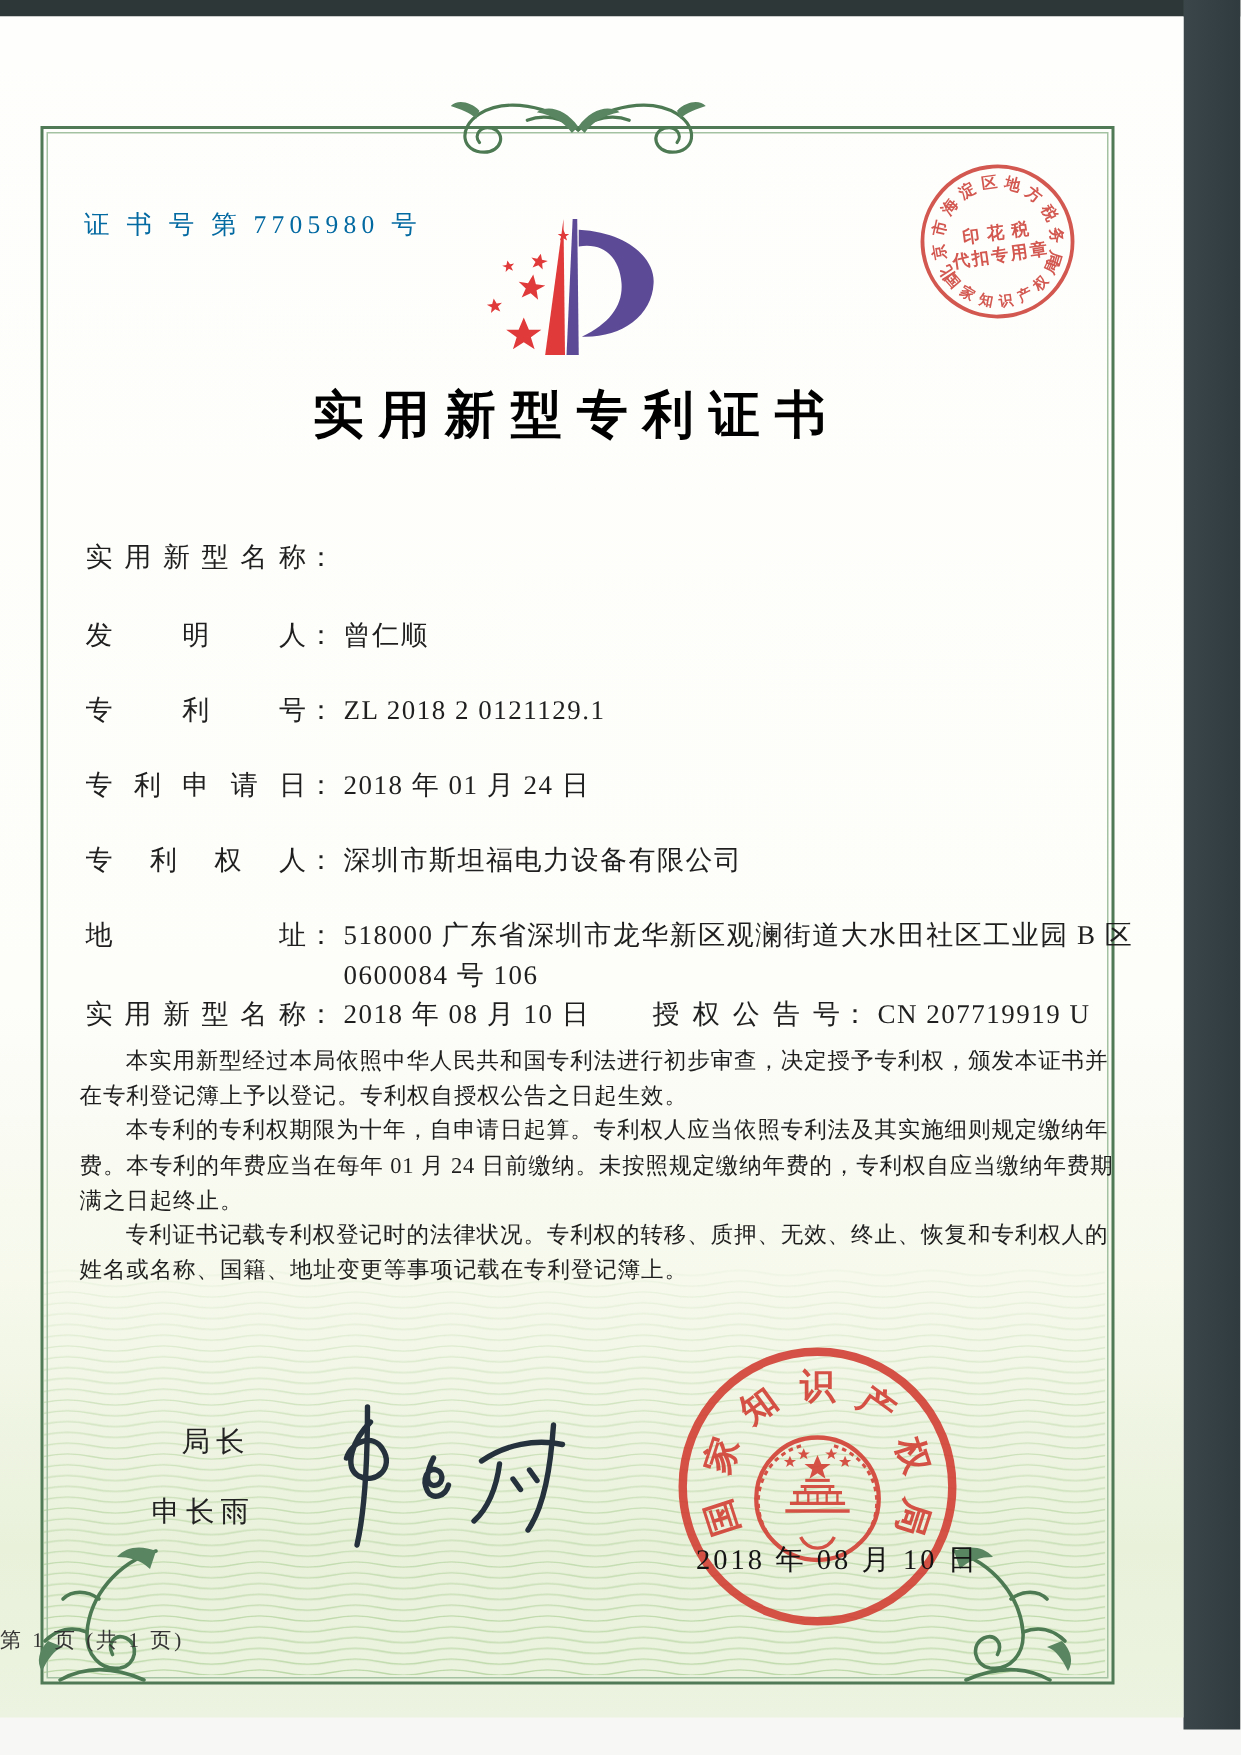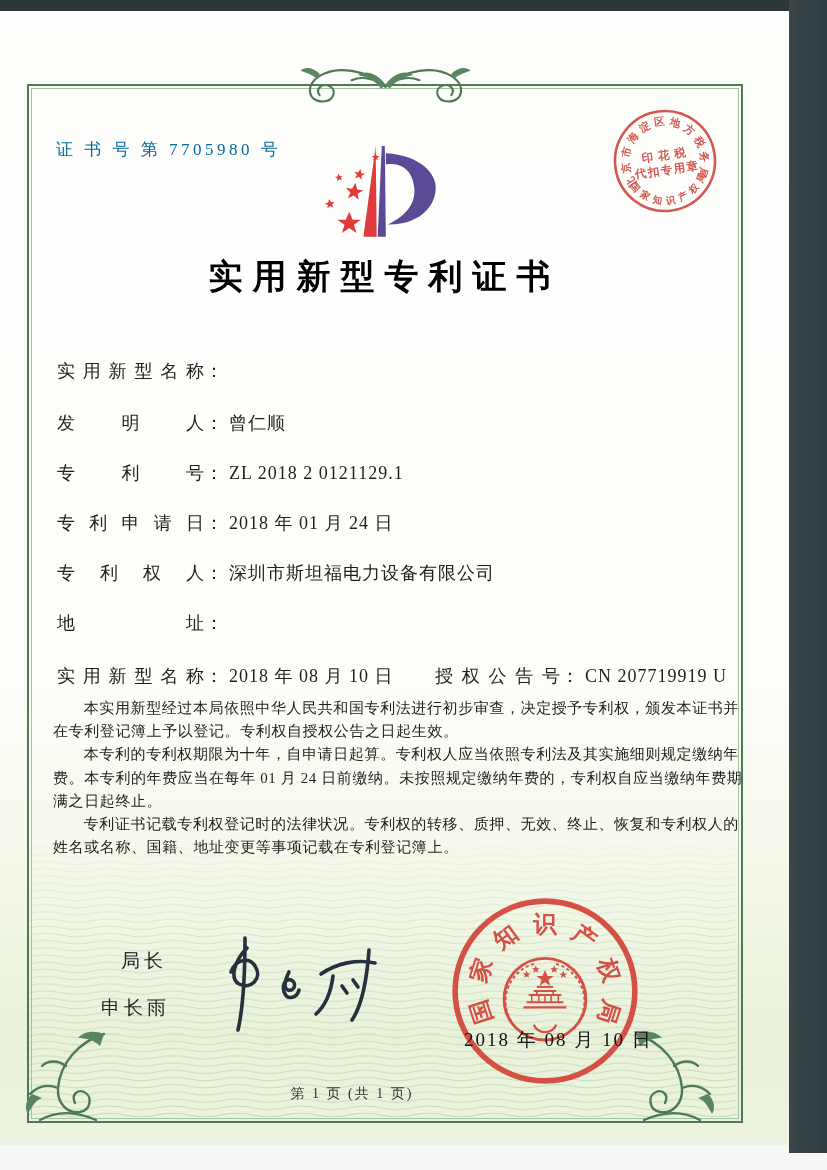--- a/index.html
+++ b/index.html
@@ -36,21 +36,21 @@
   .f-value{max-width:530px;}
   .paragraphs{position:absolute;left:53px;top:697px;width:690px;z-index:4;
     font-size:15px;line-height:23.2px;letter-spacing:0.6px;color:#1e1e1e;}
   .paragraphs p{margin:0;text-indent:2.05em;}
   .sig-title{position:absolute;left:101px;top:948px;font-size:19px;letter-spacing:4px;color:#222;z-index:4;margin-left:20px;}
   .sig-name{position:absolute;left:101px;top:995px;font-size:19px;letter-spacing:4px;color:#222;z-index:4;}
   .sig-hand{position:absolute;left:185px;top:928px;width:215px;height:115px;z-index:4;}
   .seal{position:absolute;left:448px;top:894px;width:194px;height:194px;z-index:5;}
   .seal-date{position:absolute;left:464px;top:1027px;font-size:19px;letter-spacing:2px;
     color:#141414;z-index:6;}
-  .footer{position:absolute;left:0;top:1085px;width:704px;text-align:center;
+  .footer{position:absolute;left:0;top:1085px;width:704px;text-align:left;
     font-size:14px;letter-spacing:2px;color:#333;z-index:4;}
   .tax-stamp{position:absolute;left:600px;top:96px;width:130px;height:130px;z-index:5;}
   svg text{font-family:"Liberation Serif","DejaVu Serif",serif;}
 </style>
 </head>
 <body>
 
 <div class="band-top"></div>
 <div class="band-right"></div>
 
@@ -158,20 +158,21 @@
   <span class="f-value">2018 年 01 月 24 日</span>
 </div>
 <div class="field-row" style="top:560px">
   <span class="f-label">专利权人</span>
     <span class="f-colon">：</span>
   <span class="f-value">深圳市斯坦福电力设备有限公司</span>
 </div>
 <div class="field-row" style="top:610px">
   <span class="f-label">地址</span>
     <span class="f-colon">：</span>
+  <span class="f-value">518000 广东省深圳市龙华新区观澜街道大水田社区工业园 B 区 0600084 号 106</span>
 </div>
 <div class="field-row" style="top:663px">
   <span class="f-label">实用新型名称</span>
     <span class="f-colon">：</span>
   <span class="f-value">2018 年 08 月 10 日</span>
 </div>
 <div class="field-row right-col" style="top:663px">
   <span class="f-label">授权公告号</span>
     <span class="f-colon">：</span>
   <span class="f-value">CN 207719919 U</span>

